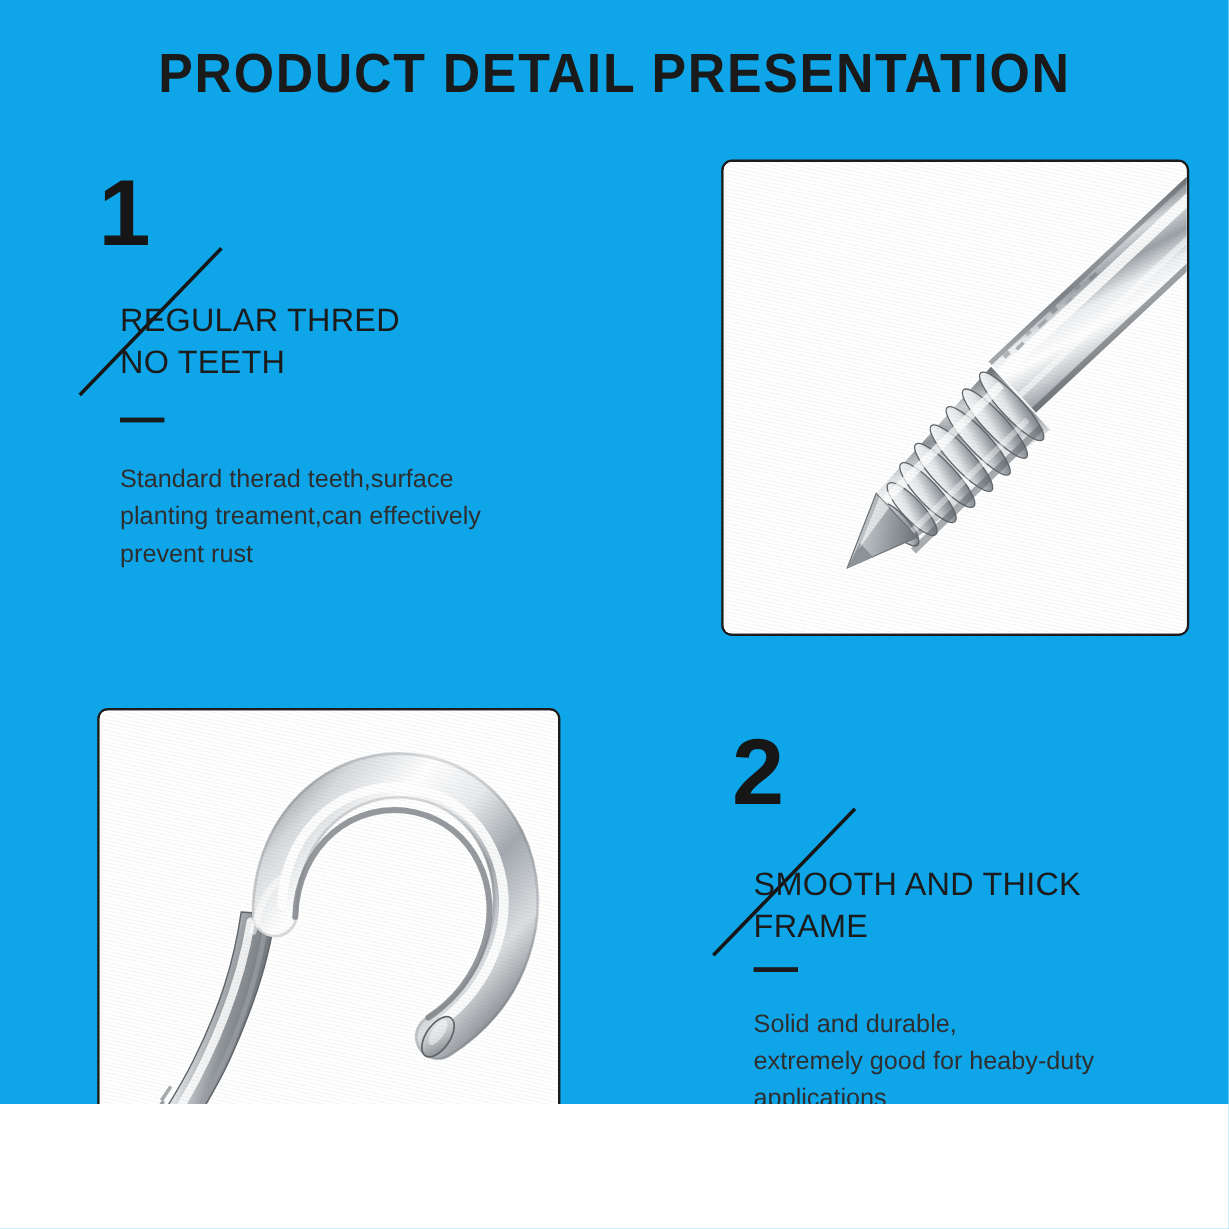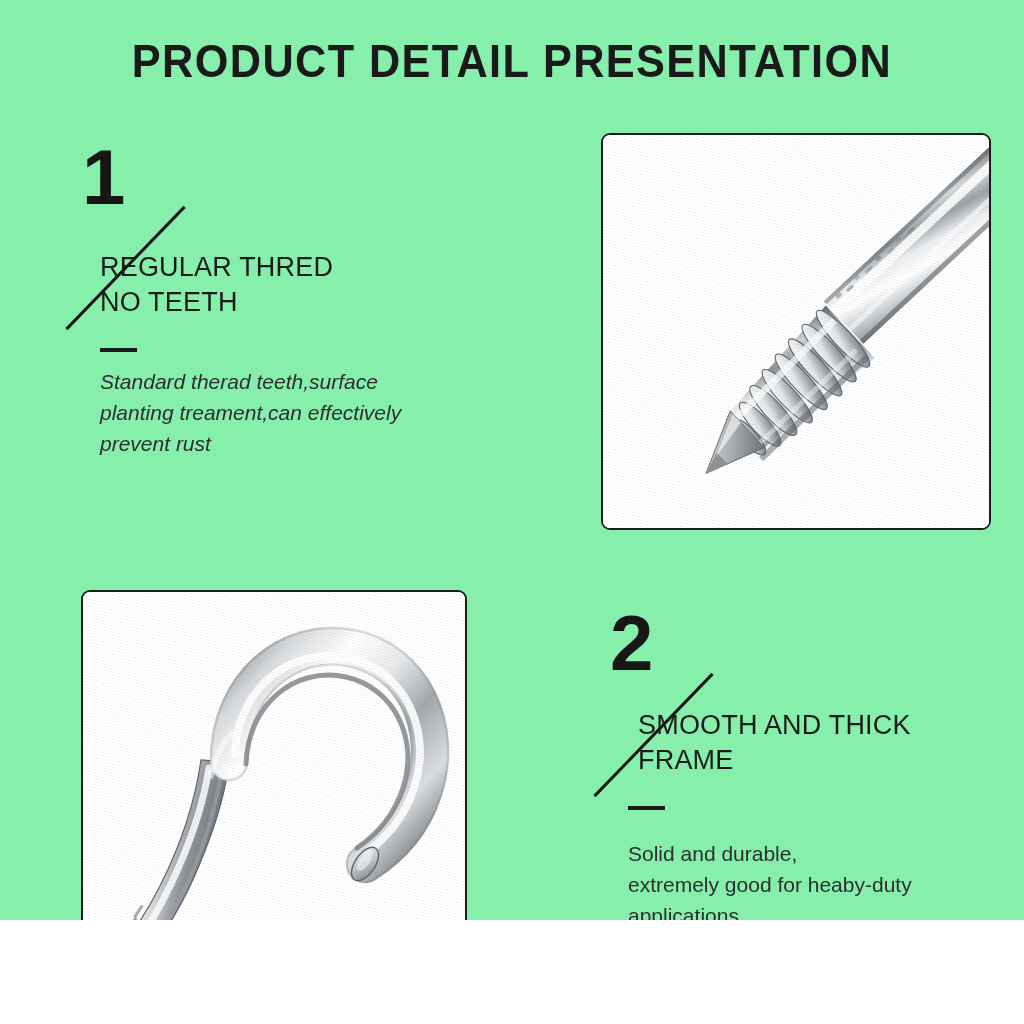--- a/index.html
+++ b/index.html
@@ -9,21 +9,21 @@
     background: #ffffff;
   }
   body {
     font-family: "Liberation Sans", "DejaVu Sans", sans-serif;
     -webkit-font-smoothing: antialiased;
   }
   .page {
     position: relative;
     width: 1024px;
     height: 920px;
-    background: #86efac;
+    background: #0ea5e9;
     overflow: hidden;
   }
 
   
   .page-title {
     position: absolute;
     left: 0;
     top: 34px;
     width: 1024px;
     text-align: center;
@@ -69,40 +69,40 @@
   .heading {
     position: absolute;
     font-size: 27px;
     line-height: 35px;
     font-weight: normal;
     color: #1b1b1b;
     letter-spacing: 0.2px;
     white-space: pre-line;
   }
   .block-1 .heading { left: 40px; top: 120px; }
-  .block-2 .heading { left: 40px; top: 108px; margin-left: 10px; }
+  .block-2 .heading { left: 40px; top: 120px; }
 
   .divider {
     position: absolute;
     width: 37px;
     height: 4px;
     background: #1b1b1b;
   }
   .block-1 .divider { left: 40px; top: 218px; }
   .block-2 .divider { left: 40px; top: 206px; }
 
   .body-text {
     position: absolute;
     font-size: 21px;
     line-height: 31px;
     color: #2e2e2e;
     font-weight: normal;
     white-space: pre-line;
   }
-  .block-1 .body-text { left: 40px; top: 236px; width: 410px; font-style: italic; }
+  .block-1 .body-text { left: 40px; top: 254px; width: 410px; }
   .block-2 .body-text { left: 40px; top: 238px; width: 400px; }
 
   
   .frame {
     position: absolute;
     border: 2px solid #1c1c1c;
     border-radius: 9px;
     background: #ffffff;
     overflow: hidden;
   }

